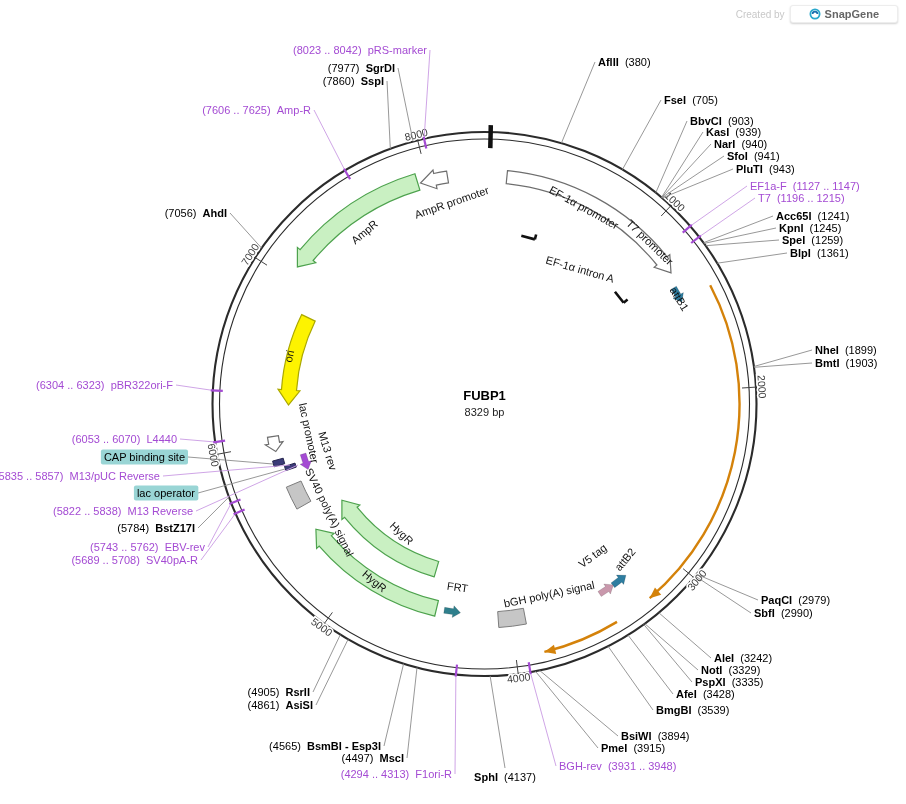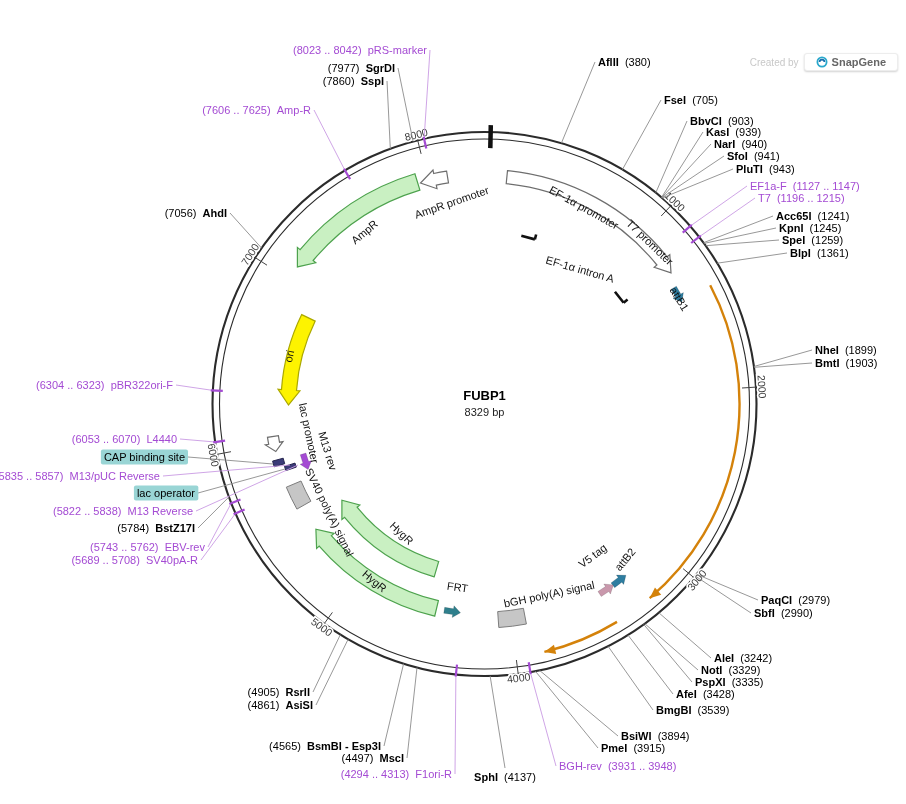--- a/index.html
+++ b/index.html
@@ -1,22 +1,22 @@
 <!DOCTYPE html>
 <html><head>
 <meta charset="utf-8">
 <style>
   html,body{margin:0;padding:0;background:#fff;}
   body{font-family:"Liberation Sans",sans-serif;}
   .stage{position:relative;width:906px;height:804px;background:#fff;overflow:hidden;}
   svg text{font-family:"Liberation Sans",sans-serif;}
-  .watermark{position:absolute;top:5px;right:8px;display:flex;align-items:center;gap:5px;z-index:3;margin-top:48px;}
+  .watermark{position:absolute;top:5px;right:8px;display:flex;align-items:center;gap:5px;z-index:3;}
   .wm-created{color:#c8c8c8;font-size:10px;}
   .wm-card{display:flex;align-items:center;gap:4px;background:#fff;border:1px solid #ededed;
-           border-radius:3px;padding:2px 11px;box-shadow:0 1px 2px rgba(0,0,0,.18);}
+           border-radius:3px;padding:2px 18px;box-shadow:0 1px 2px rgba(0,0,0,.18);}
   .wm-brand{color:#666;font-size:11px;font-weight:bold;}
 </style>
 </head>
 <body>
 
 <div class="stage">
   <div class="watermark">
     <span class="wm-created">Created by</span>
     <span class="wm-card">
       <svg width="12" height="12" viewBox="0 0 12 12">

